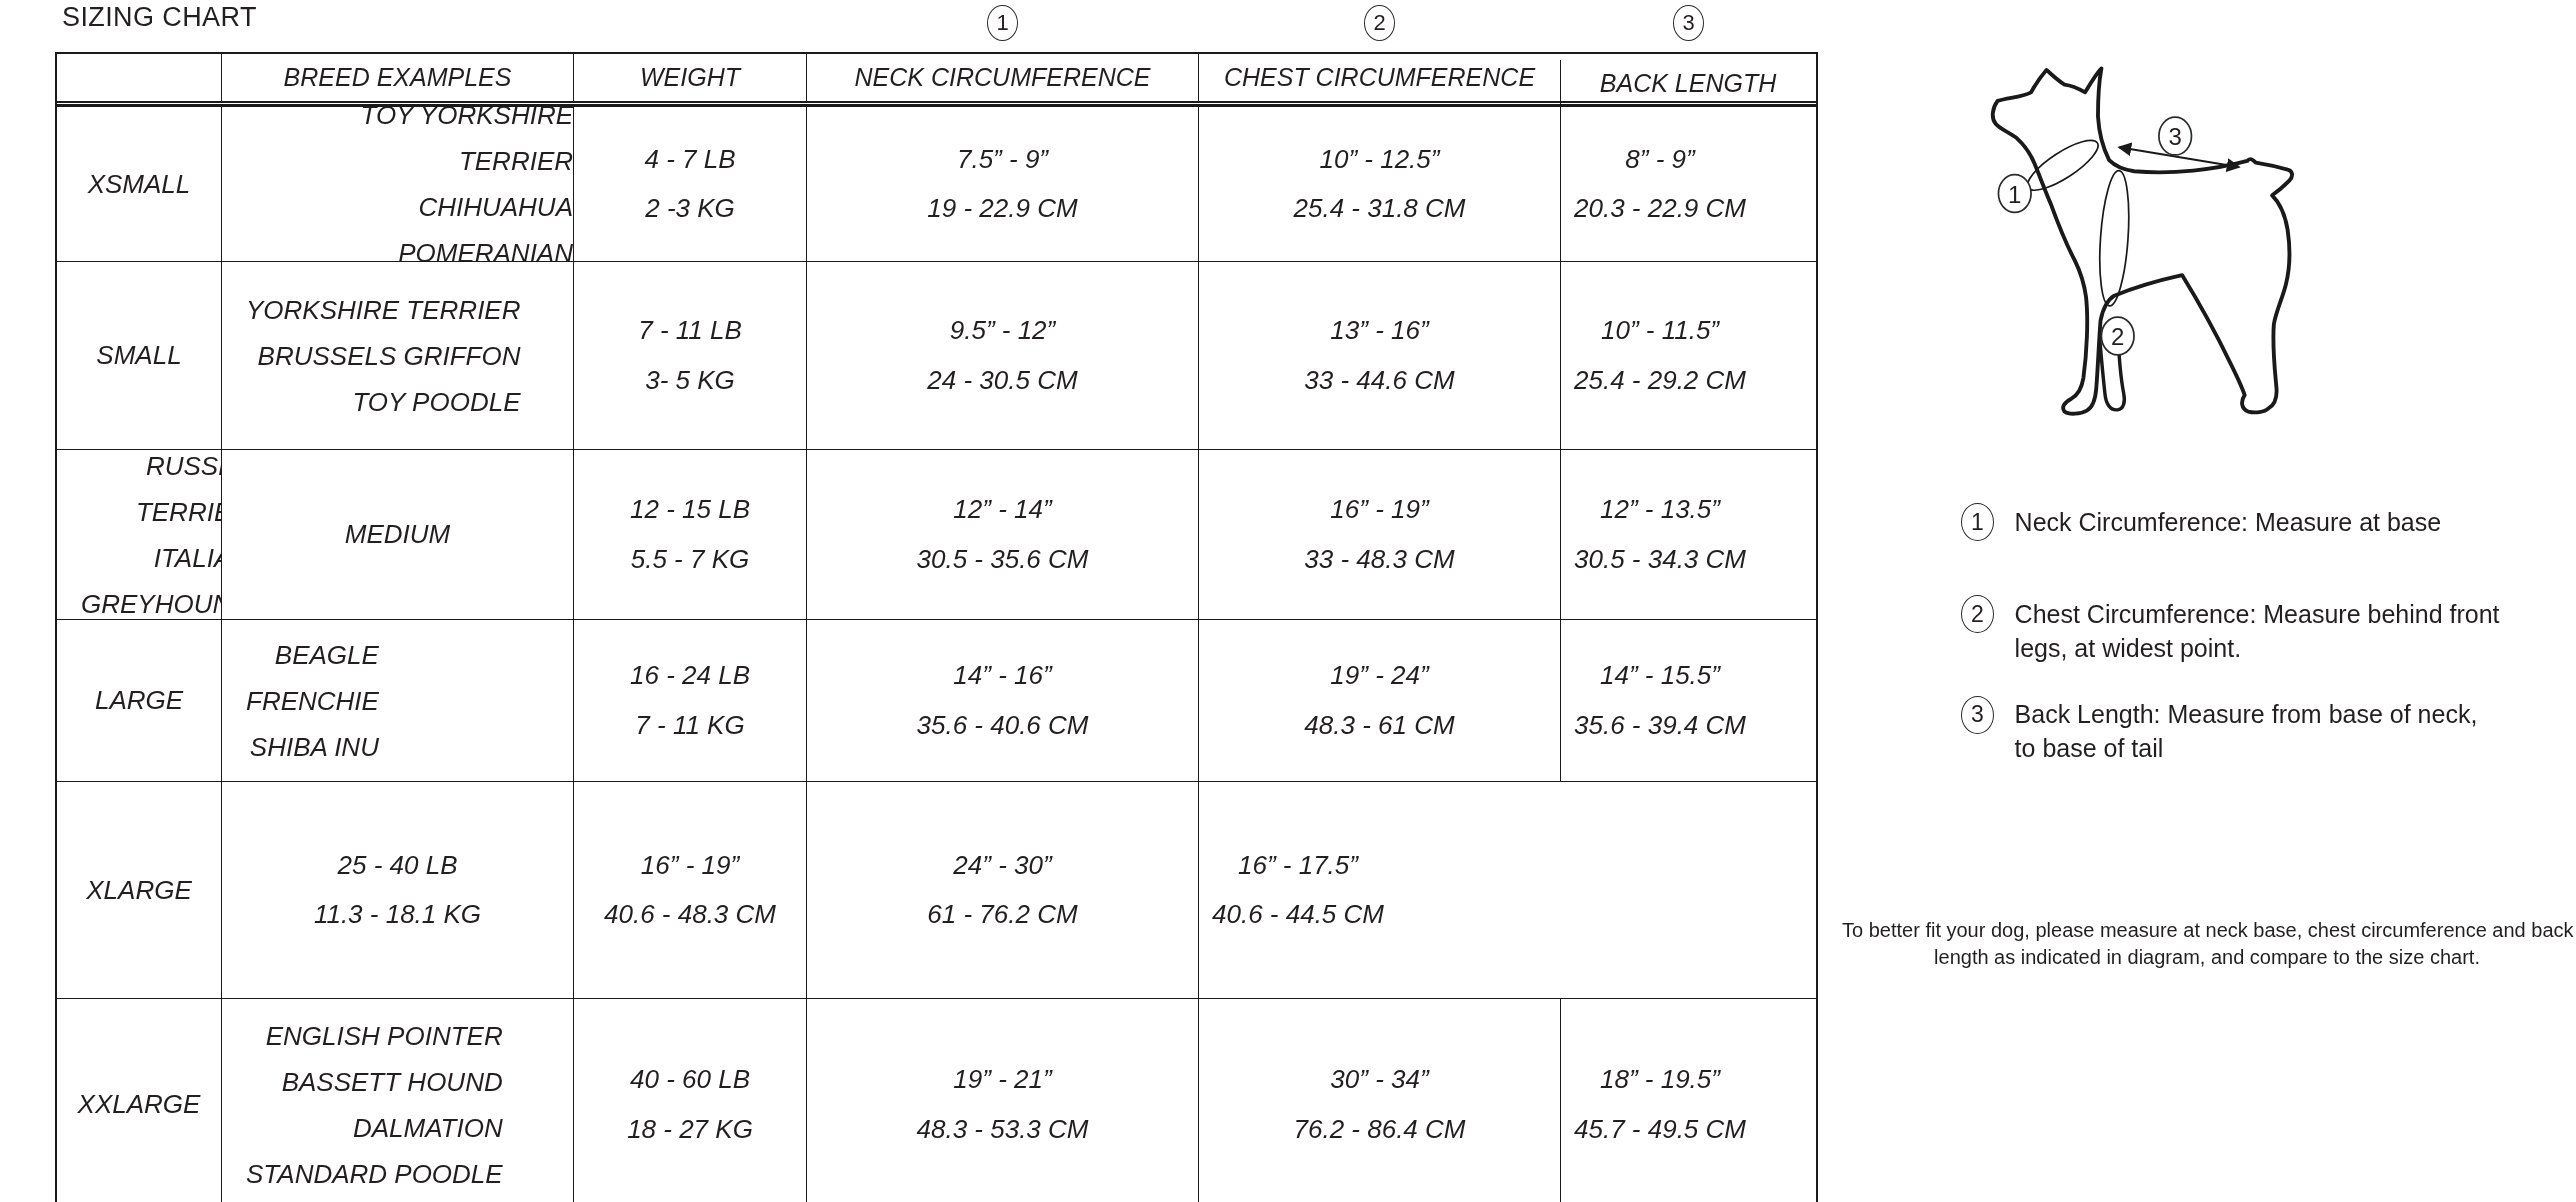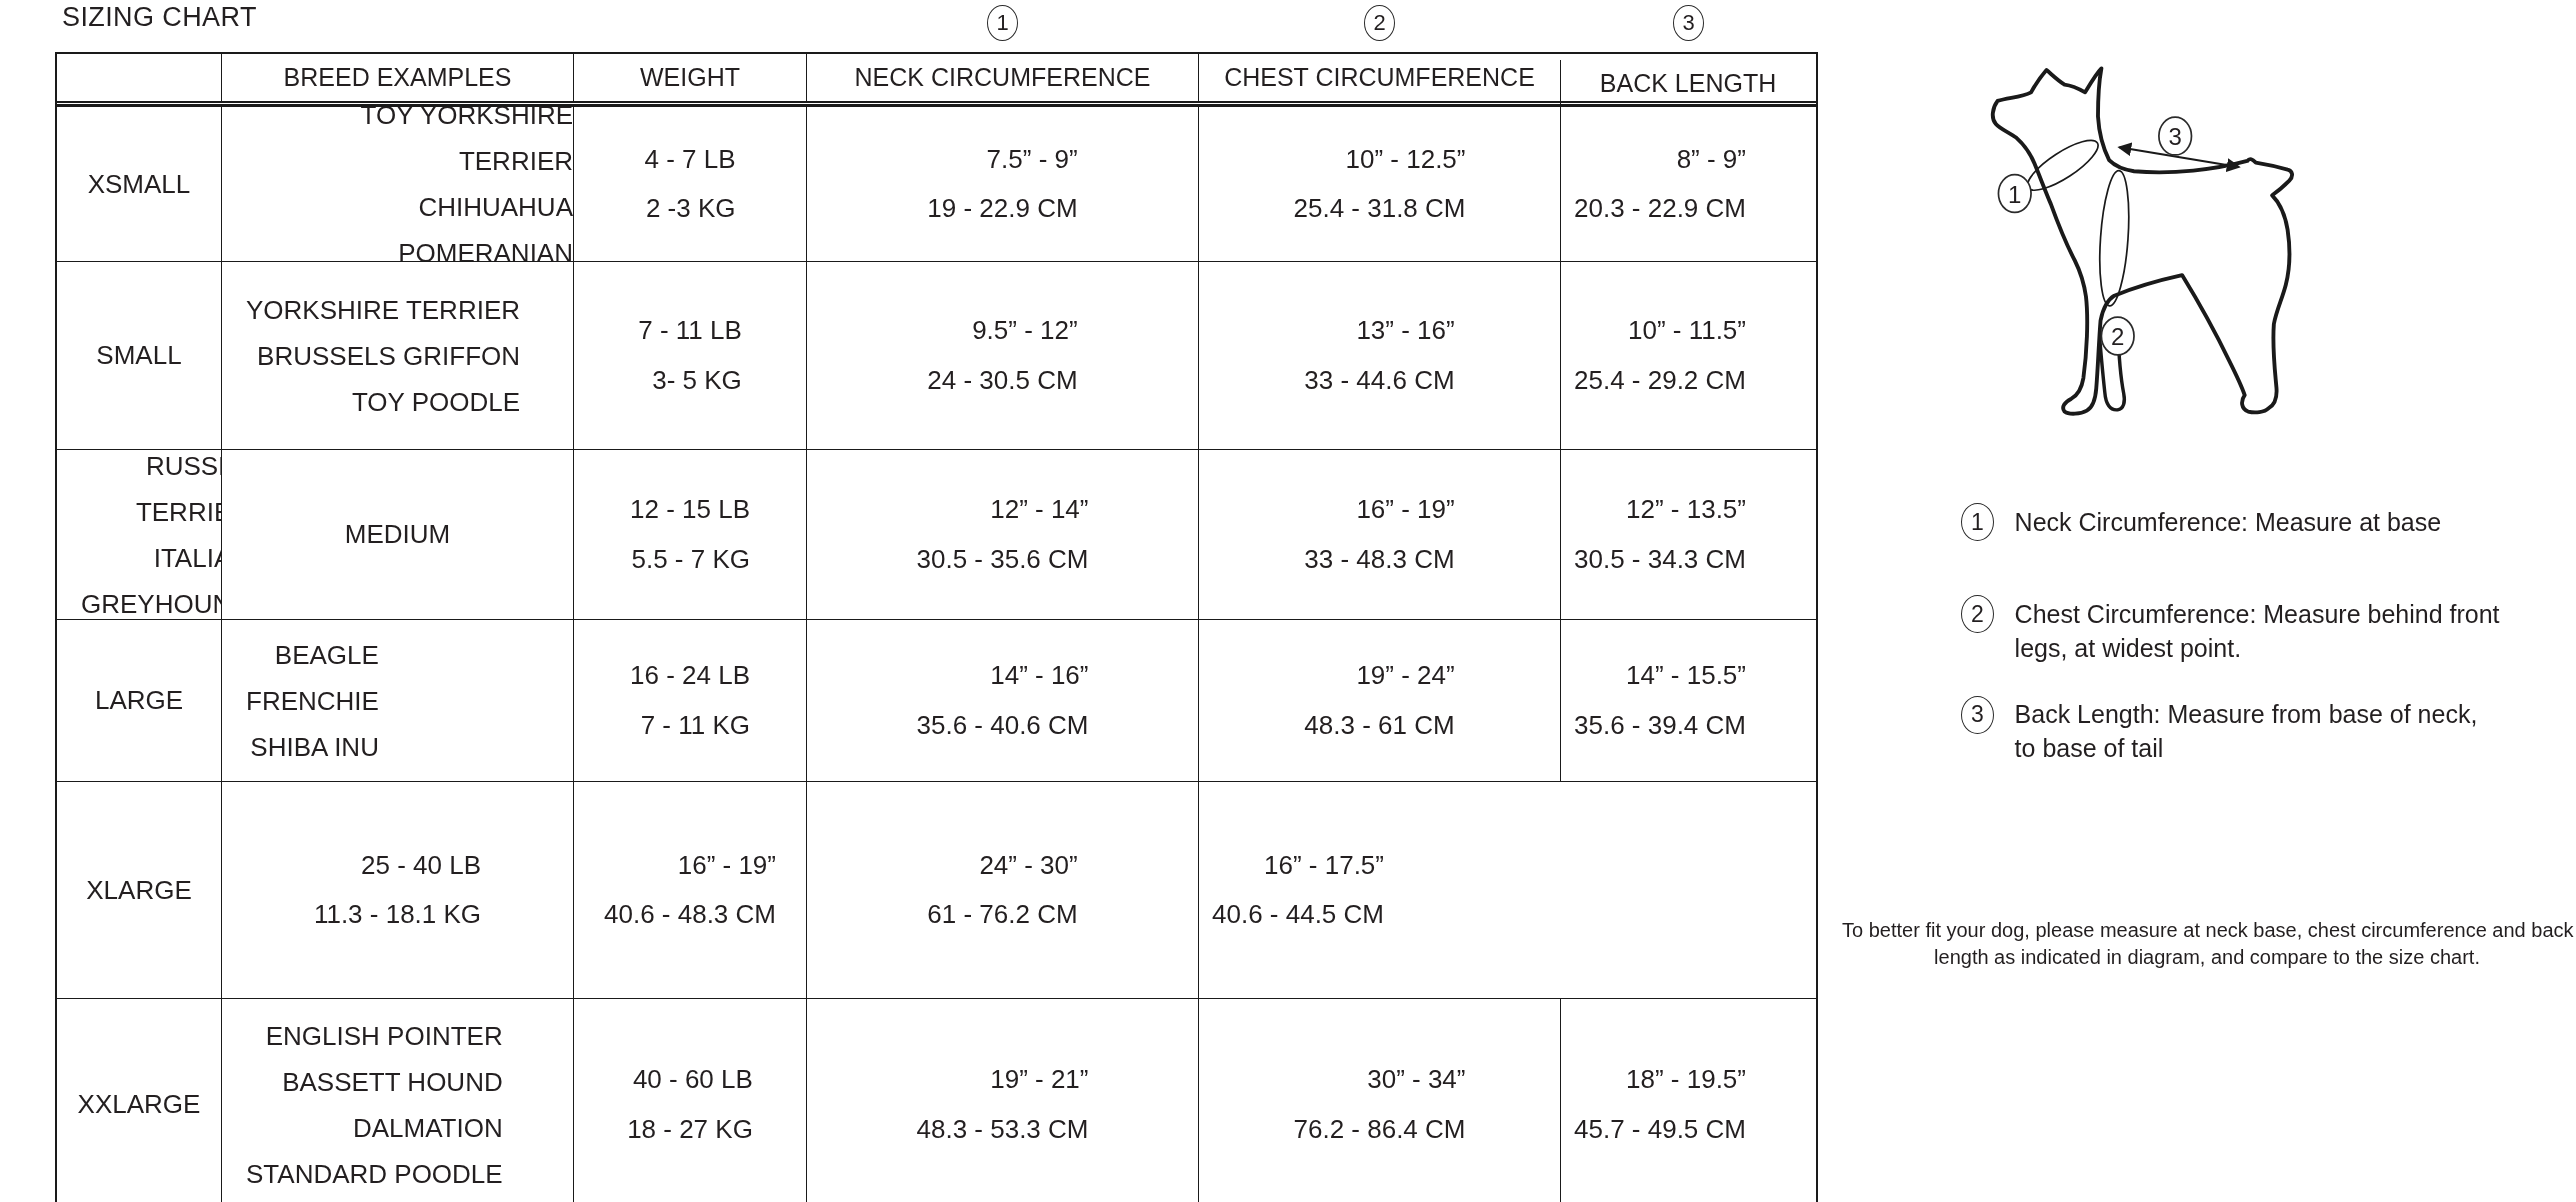--- a/index.html
+++ b/index.html
@@ -13,30 +13,30 @@
   .col-marker{position:absolute;top:5.2px;width:31px;height:36px;border:1.7px solid #2b2b2b;
     border-radius:50%;display:flex;align-items:center;justify-content:center;
     font-size:22px;background:#fff;box-sizing:border-box;}
   .m1{left:987px;} .m2{left:1364px;} .m3{left:1673px;}
   
   .sizing-table{position:absolute;left:55px;top:52px;width:1763px;border:2.6px solid #1a1a1a;box-sizing:border-box;background:#fff;}
   .tr{display:grid;grid-template-columns:164px 352px 233px 392px 362px 255px;}
   .tr.head{height:47px;border-bottom:5.2px double #1a1a1a;}
   .tr.body{border-top:1.7px solid #1a1a1a;}
   .tr.body:first-of-type{border-top:none;}
-  .td{box-sizing:border-box;display:flex;align-items:center;justify-content:center;overflow:hidden;}
+  .td{box-sizing:border-box;display:flex;align-items:center;justify-content:center;overflow:hidden;font-style:italic;}
   .td + .td{border-left:1.7px solid #1a1a1a;}
   .th{font-size:25px;}
   .th.h5{position:relative;top:6px;}
   .r0{height:154px;} .r1{height:187px;} .r2{height:169px;}
   .r3{height:161px;} .r4{height:216px;} .r5{height:211px;}
   .size-label{font-size:26px;}
   .c1{justify-content:flex-start;padding-left:24px;}
   .breeds{font-size:26px;line-height:46px;text-align:right;}
-  .pair{font-size:26px;line-height:29px;text-align:right;}
+  .pair{font-size:26px;line-height:29px;text-align:center;}
   .pair > div + div{margin-top:20.6px;}
   .c5{justify-content:flex-start;padding-left:13px;}
   
   .dog-svg{position:absolute;left:1958px;top:34px;}
   .legend{position:absolute;left:1961px;top:503px;width:584px;}
   .legend-item{display:flex;align-items:flex-start;gap:20.6px;}
   .legend-item.li1{margin-bottom:54px;}
   .legend-item.li2{margin-bottom:31px;}
   .legend-circle{flex:0 0 auto;width:33px;height:38px;border:1.7px solid #2b2b2b;border-radius:50%;
     display:flex;align-items:center;justify-content:center;font-size:23px;box-sizing:border-box;}

